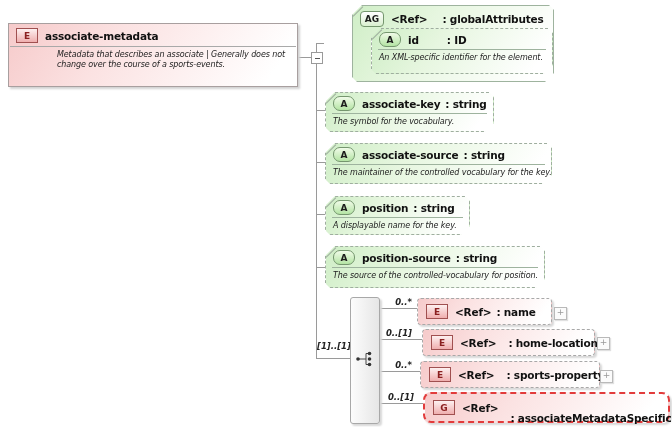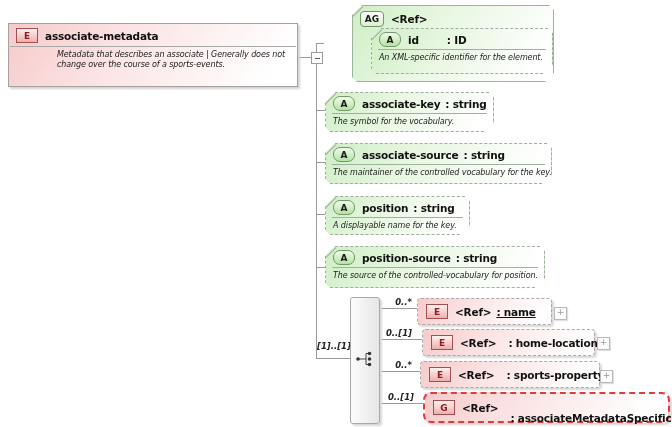--- a/index.html
+++ b/index.html
@@ -86,20 +86,21 @@
 
 <div class="minusbox" style="left:311px;top:52px;">
   <span></span>
 </div>
 
 <div class="abs greengrad greenbox gb-solid" style="left:324px;top:5px;width:200px;height:75px;margin-left:28px;">
   <span class="bevel"></span>
   <div class="titlerow" style="padding-top:5px;">
     <span class="badge badge-ag">AG</span>
     <span class="tname">&lt;Ref&gt;</span>
+    <span class="ttype" style="margin-left:15px;">: globalAttributes</span>
   </div>
 
   <div class="abs greengrad greenbox gb-dash" style="left:18px;top:22px;width:180px;height:44px;">
     <span class="bevel"></span>
     <div class="titlerow" style="padding-top:3px;padding-bottom:2px;">
       <span class="badge badge-a">A</span>
       <span class="tname">id</span>
       <span class="ttype" style="margin-left:28px;">: ID</span>
     </div>
     <div class="sep-g"></div>
@@ -167,21 +168,21 @@
 
 <div class="card" style="left:385px;top:297px;width:27px;text-align:right;">0..*</div>
 <div class="card" style="left:378px;top:328px;width:34px;text-align:right;">0..[1]</div>
 <div class="card" style="left:385px;top:360px;width:27px;text-align:right;">0..*</div>
 <div class="card" style="left:380px;top:392px;width:34px;text-align:right;">0..[1]</div>
 
 <div class="abs pinkgrad refbox" style="left:417px;top:298px;width:133px;height:25px;">
   <div class="reframe">
     <span class="badge badge-e">E</span>
     <span class="tname">&lt;Ref&gt;</span>
-    <span class="ttype" style="text-decoration:underline;">: name</span>
+    <span class="ttype" style="">: name</span>
   </div>
 </div>
 <div class="plusbox" style="left:554px;top:307px;">+</div>
 
 <div class="abs pinkgrad refbox" style="left:422px;top:329px;width:171px;height:25px;">
   <div class="reframe">
     <span class="badge badge-e">E</span>
     <span class="tname">&lt;Ref&gt;</span>
     <span class="ttype" style="margin-left:12px;text-align:right;">: home-location</span>
   </div>

